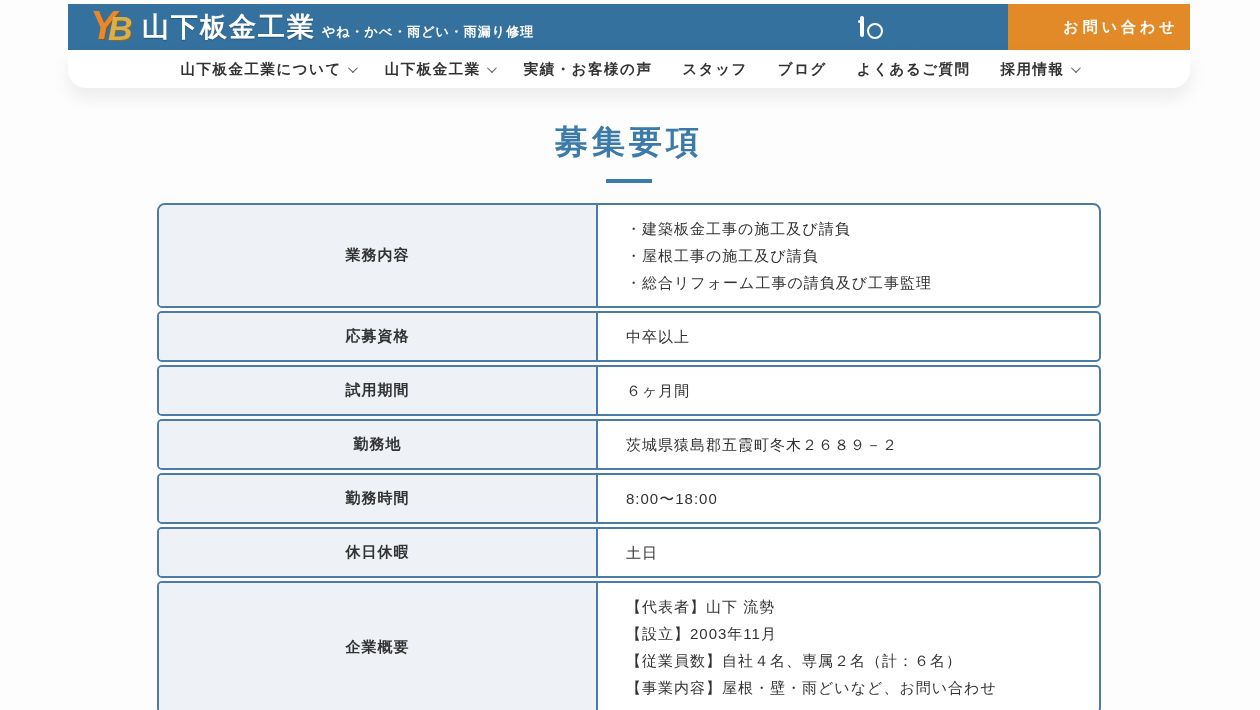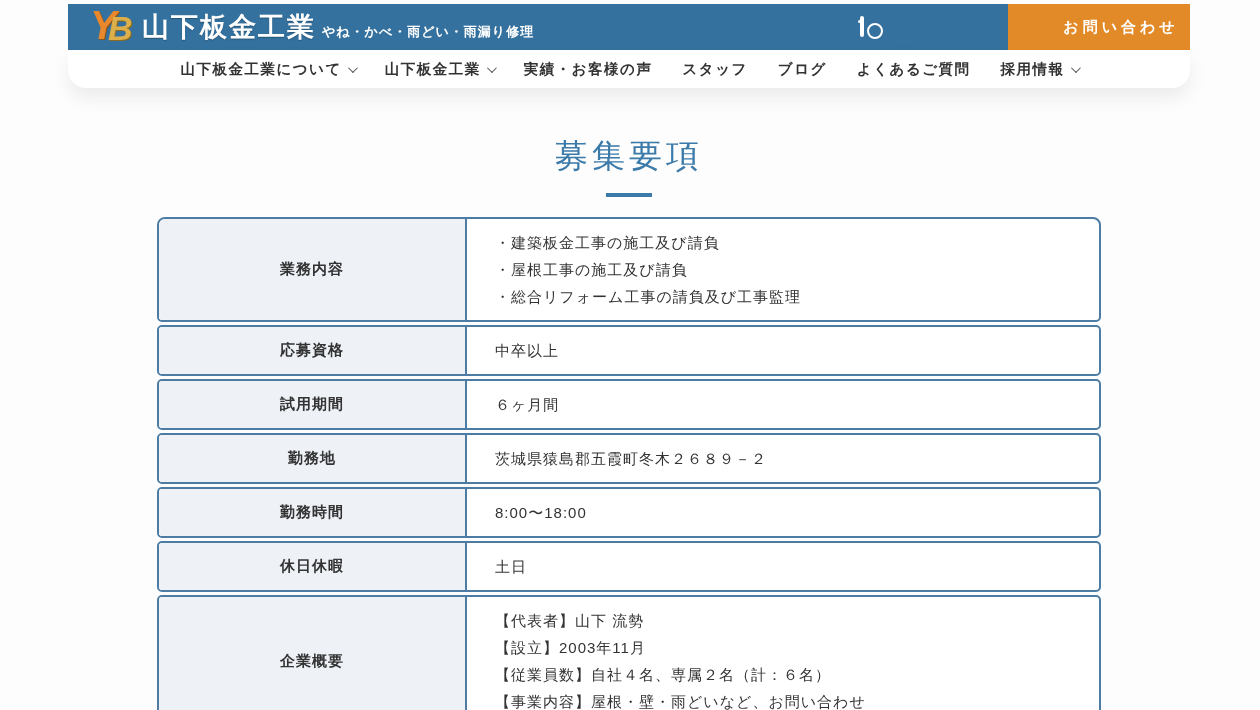--- a/index.html
+++ b/index.html
@@ -151,24 +151,24 @@
   }
   .chev {
     width: 7px; height: 7px;
     border-right: 1.5px solid #555;
     border-bottom: 1.5px solid #555;
     transform: rotate(45deg) translateY(-2px);
   }
 
   
   .page-title {
-    margin-top: 46px;
+    margin-top: 32px;
     text-align: center;
     font-size: 33px;
-    font-weight: normal;
+    font-weight: bold;
     letter-spacing: 4px;
     color: #3b7aa9;
   }
   .title-bar {
     width: 46px; height: 4px;
     background: #3b7aa9;
     margin: 14px auto 20px auto;
   }
 
   .spec-table {
@@ -178,21 +178,21 @@
   .spec-row {
     display: flex;
     border: 2px solid #4c7ca3;
     border-radius: 5px;
     margin-bottom: 3px;
     background: #fff;
     overflow: hidden;
   }
   .spec-row:first-child { border-top-left-radius: 8px; border-top-right-radius: 8px; }
   .spec-label {
-    width: 308px;
+    width: 439px;
     flex: 0 0 auto;
     background: #eef2f7;
     border-right: 2px solid #4c7ca3;
     display: flex;
     align-items: center;
     justify-content: center;
     font-size: 15px;
     font-weight: bold;
     letter-spacing: 1px;
     padding: 12px 4px;

